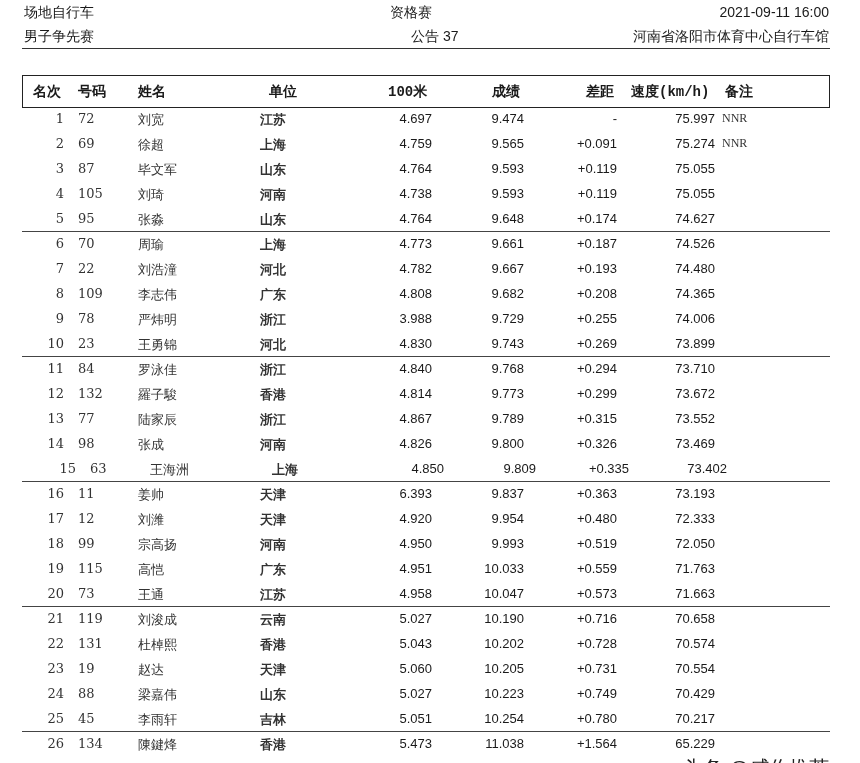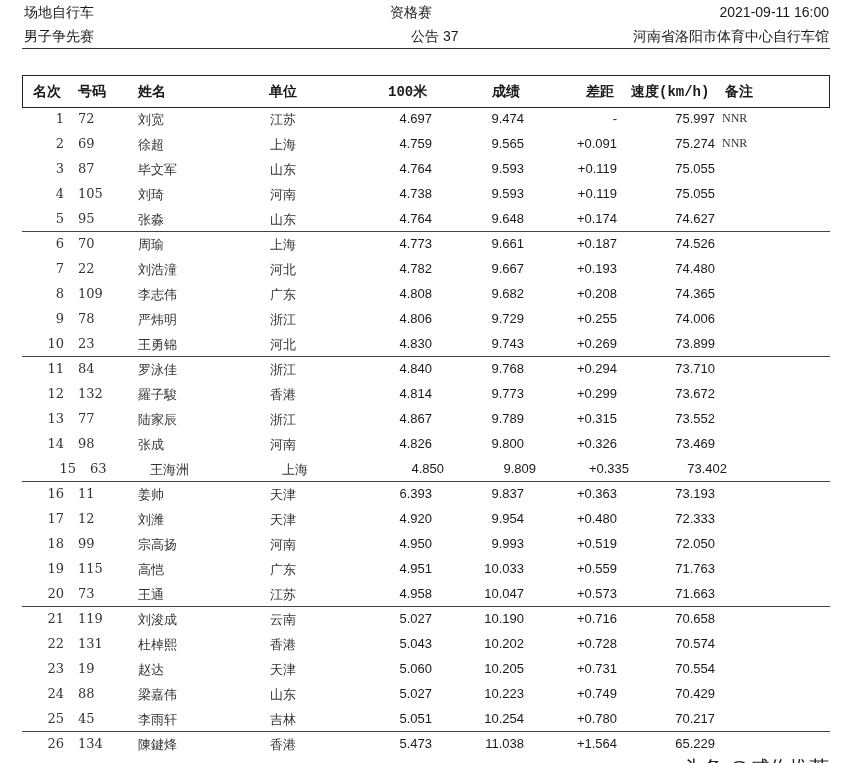--- a/index.html
+++ b/index.html
@@ -16,21 +16,21 @@
   .ch { position:absolute; top:7px; font-weight:bold; font-size:14px; white-space:nowrap;font-family:Liberation Mono, monospace; }
   .rows { position:absolute; left:0; top:107px; width:860px; }
   .row { position:absolute; left:0; width:860px; height:25px; font-size:13px; }
   .cell { position:absolute; top:4px; white-space:nowrap; }
   .serif { font-family:"DejaVu Serif","Liberation Serif",serif; font-size:13px; color:#333; }
   .sans { font-family:"Liberation Sans","DejaVu Sans",sans-serif; font-size:13px; color:#1a1a1a; }
   .r { text-align:right; }
   .c-rank { right:796px; }
   .c-no { left:78px; }
   .c-name { left:138px; }
-  .c-unit { left:270px; }
+  .c-unit { left:260px;font-weight:bold; }
   .c-100 { right:428px; }
   .c-score { right:336px; }
   .c-gap { right:243px; }
   .c-speed { right:145px; }
   .c-note { left:722px; font-family:"Liberation Serif","DejaVu Serif",serif; font-size:12px; color:#333; }
   .sep { position:absolute; left:22px; width:808px; height:0; border-top:1.5px solid #444; }
   .wm { position:absolute; left:683px; top:719px; font-size:20px; color:#222; white-space:nowrap; letter-spacing:0px; text-shadow:0 0 2px #fff, 0 0 3px #fff; font-family:"DejaVu Sans",sans-serif;margin-top:36px; }
 </style>
 </head>
 <body>
@@ -145,21 +145,21 @@
       <span class="cell c-score sans r">9.682</span>
       <span class="cell c-gap sans r">+0.208</span>
       <span class="cell c-speed sans r">74.365</span>
       <span class="cell c-note"></span>
     </div>
     <div class="row" style="top: 200px;">
       <span class="cell c-rank serif r">9</span>
       <span class="cell c-no serif">78</span>
       <span class="cell c-name serif">严炜明</span>
       <span class="cell c-unit serif">浙江</span>
-      <span class="cell c-100 sans r">4.806</span>
+      <span class="cell c-100 sans r">3.988</span>
       <span class="cell c-score sans r">9.729</span>
       <span class="cell c-gap sans r">+0.255</span>
       <span class="cell c-speed sans r">74.006</span>
       <span class="cell c-note"></span>
     </div>
     <div class="row" style="top: 225px;">
       <span class="cell c-rank serif r">10</span>
       <span class="cell c-no serif">23</span>
       <span class="cell c-name serif">王勇锦</span>
       <span class="cell c-unit serif">河北</span>

